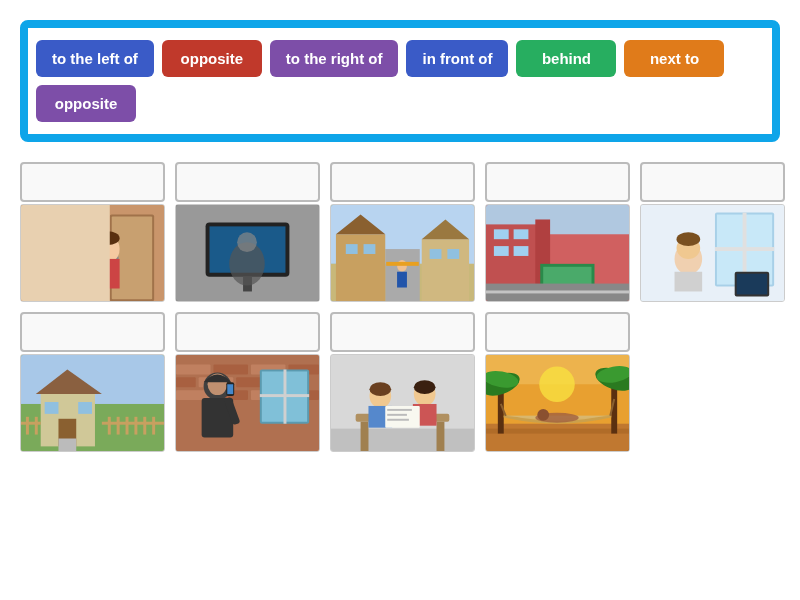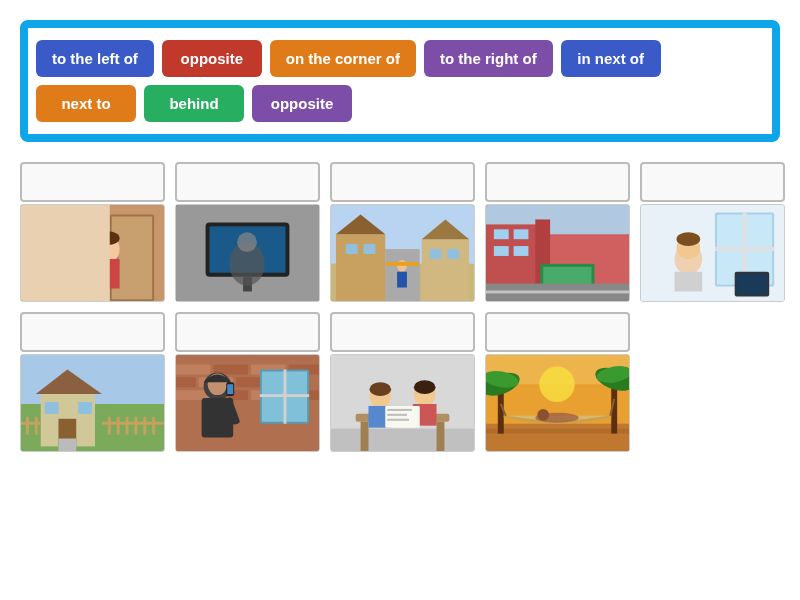--- a/index.html
+++ b/index.html
@@ -99,26 +99,25 @@
   </style>
 </head>
 <body>
 
 <div class="main-container">
 
   <div class="word-bank">
 
     <span class="word-pill pill-blue">to the left of</span>
     <span class="word-pill pill-red">opposite</span>
-    <span class="word-pill pill-orange">on the corner of</span>
     <span class="word-pill pill-purple">to the right of</span>
 
-    <span class="word-pill pill-blue">in next of</span>
+    <span class="word-pill pill-blue">in front of</span>
+    <span class="word-pill pill-green">behind</span>
     <span class="word-pill pill-orange">next to</span>
-    <span class="word-pill pill-green">behind</span>
     <span class="word-pill pill-purple">opposite</span>
   </div>
 
   <div class="cards-section">
 
     <div class="cards-row">
 
       <div class="card">
         <div class="card-drop-zone"></div>
         <div class="card-image scene-boy-door">

